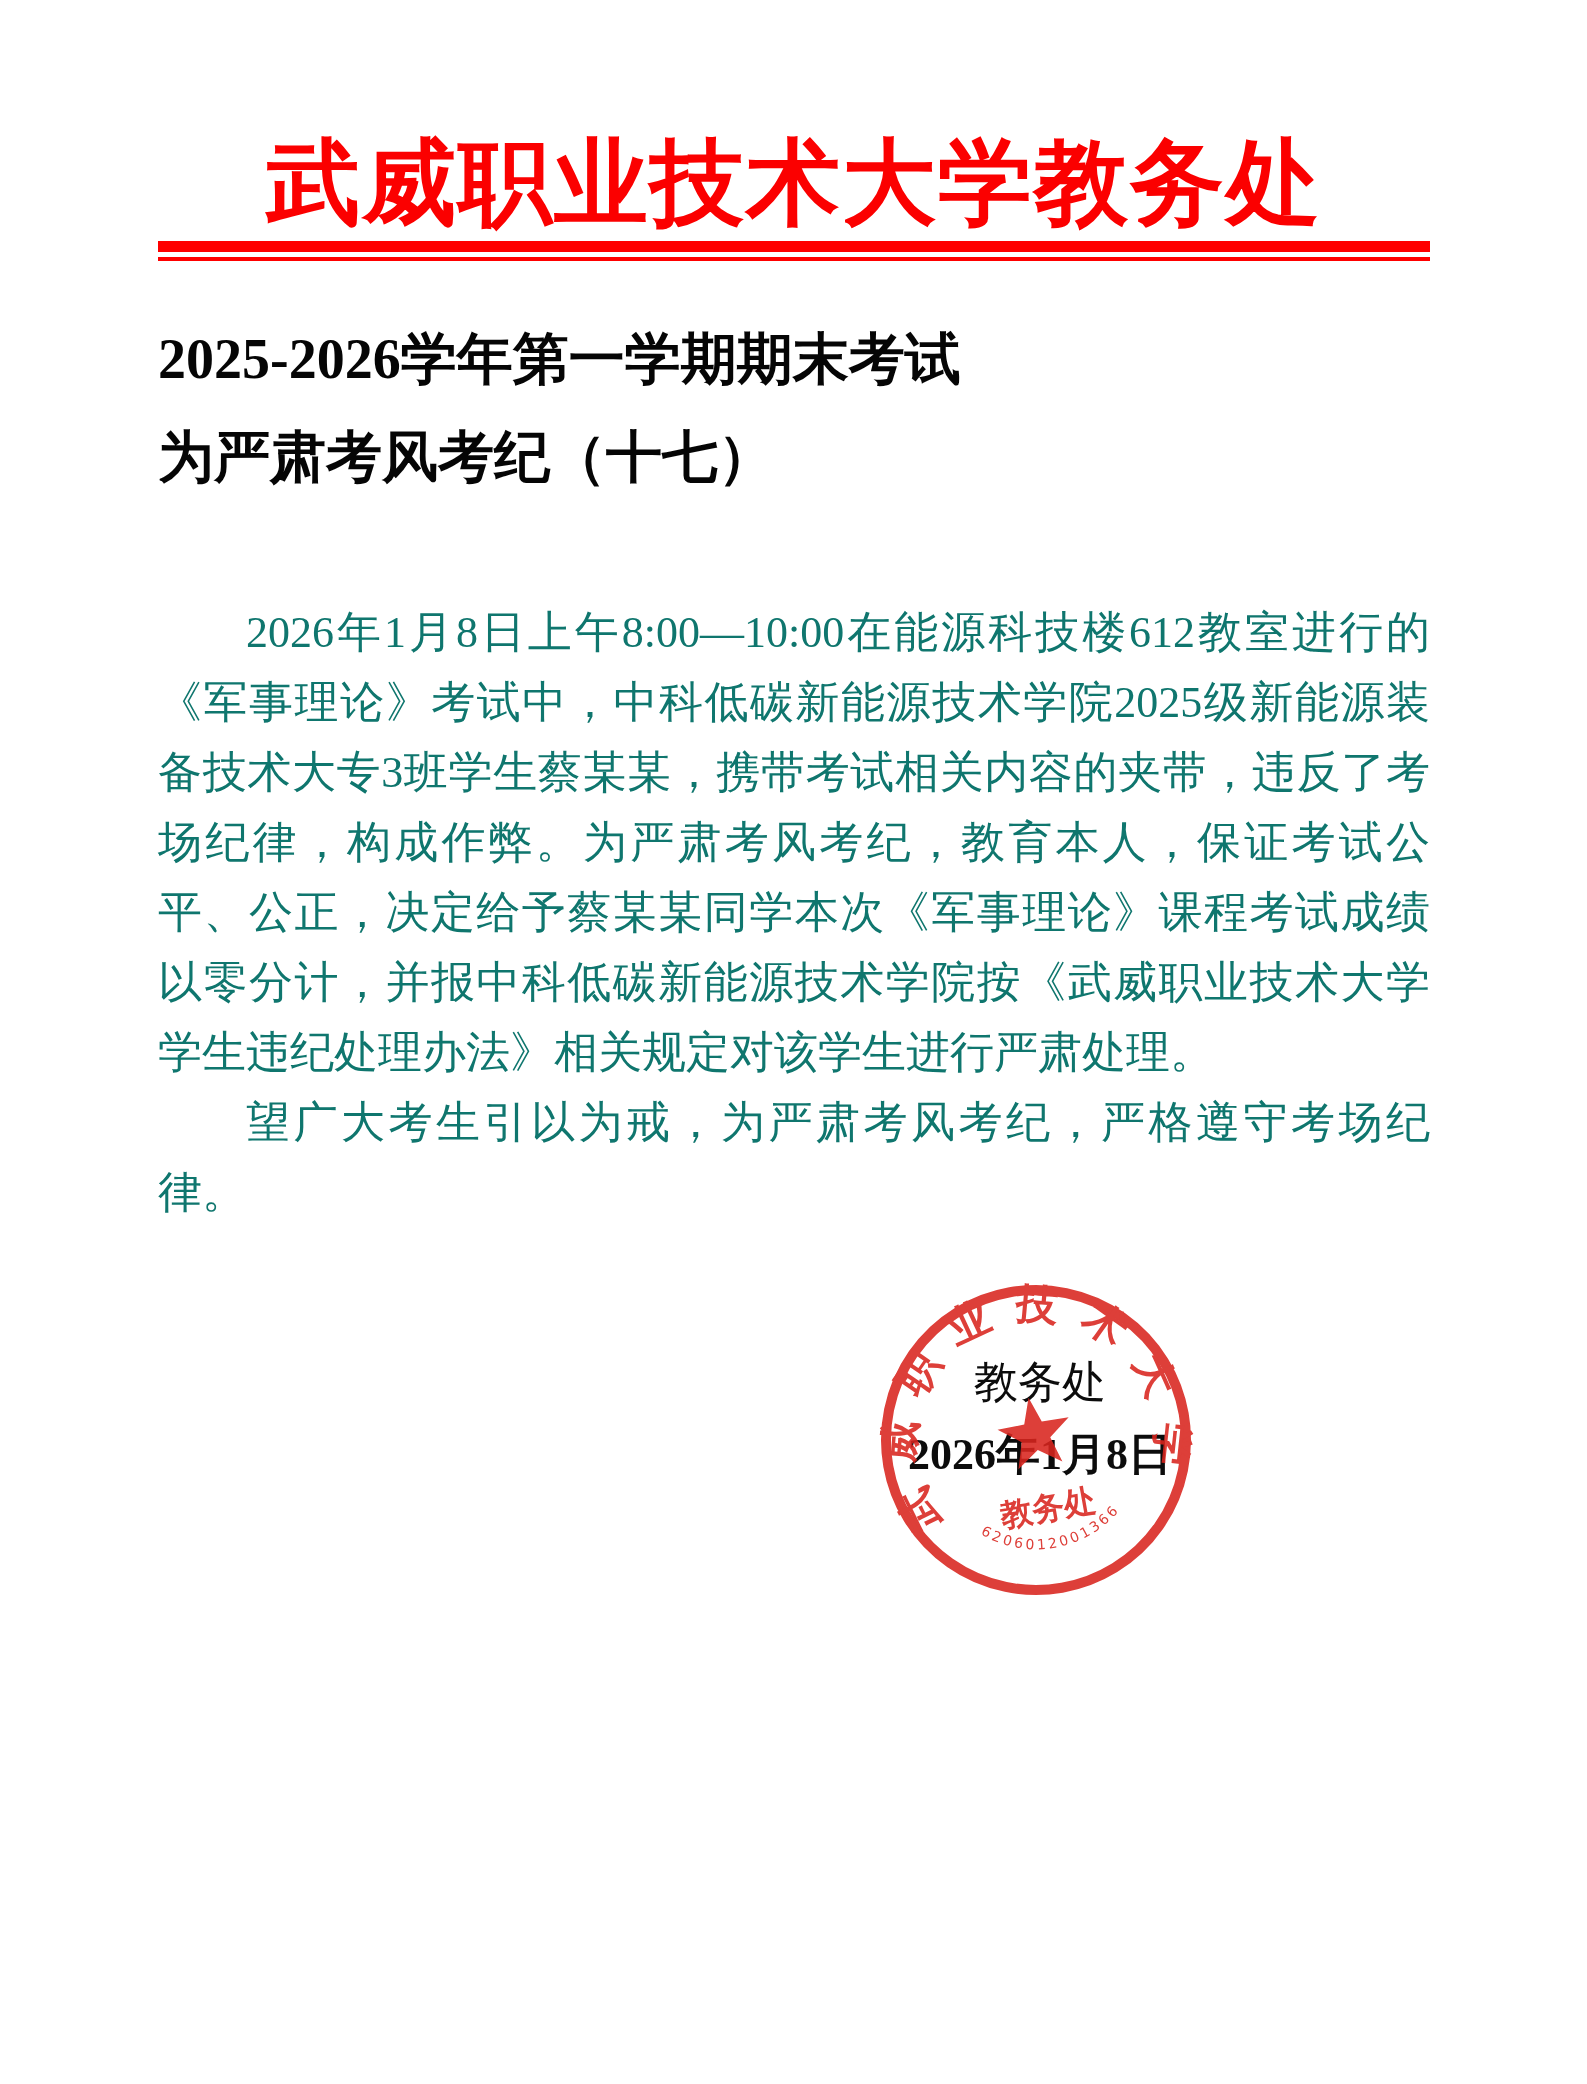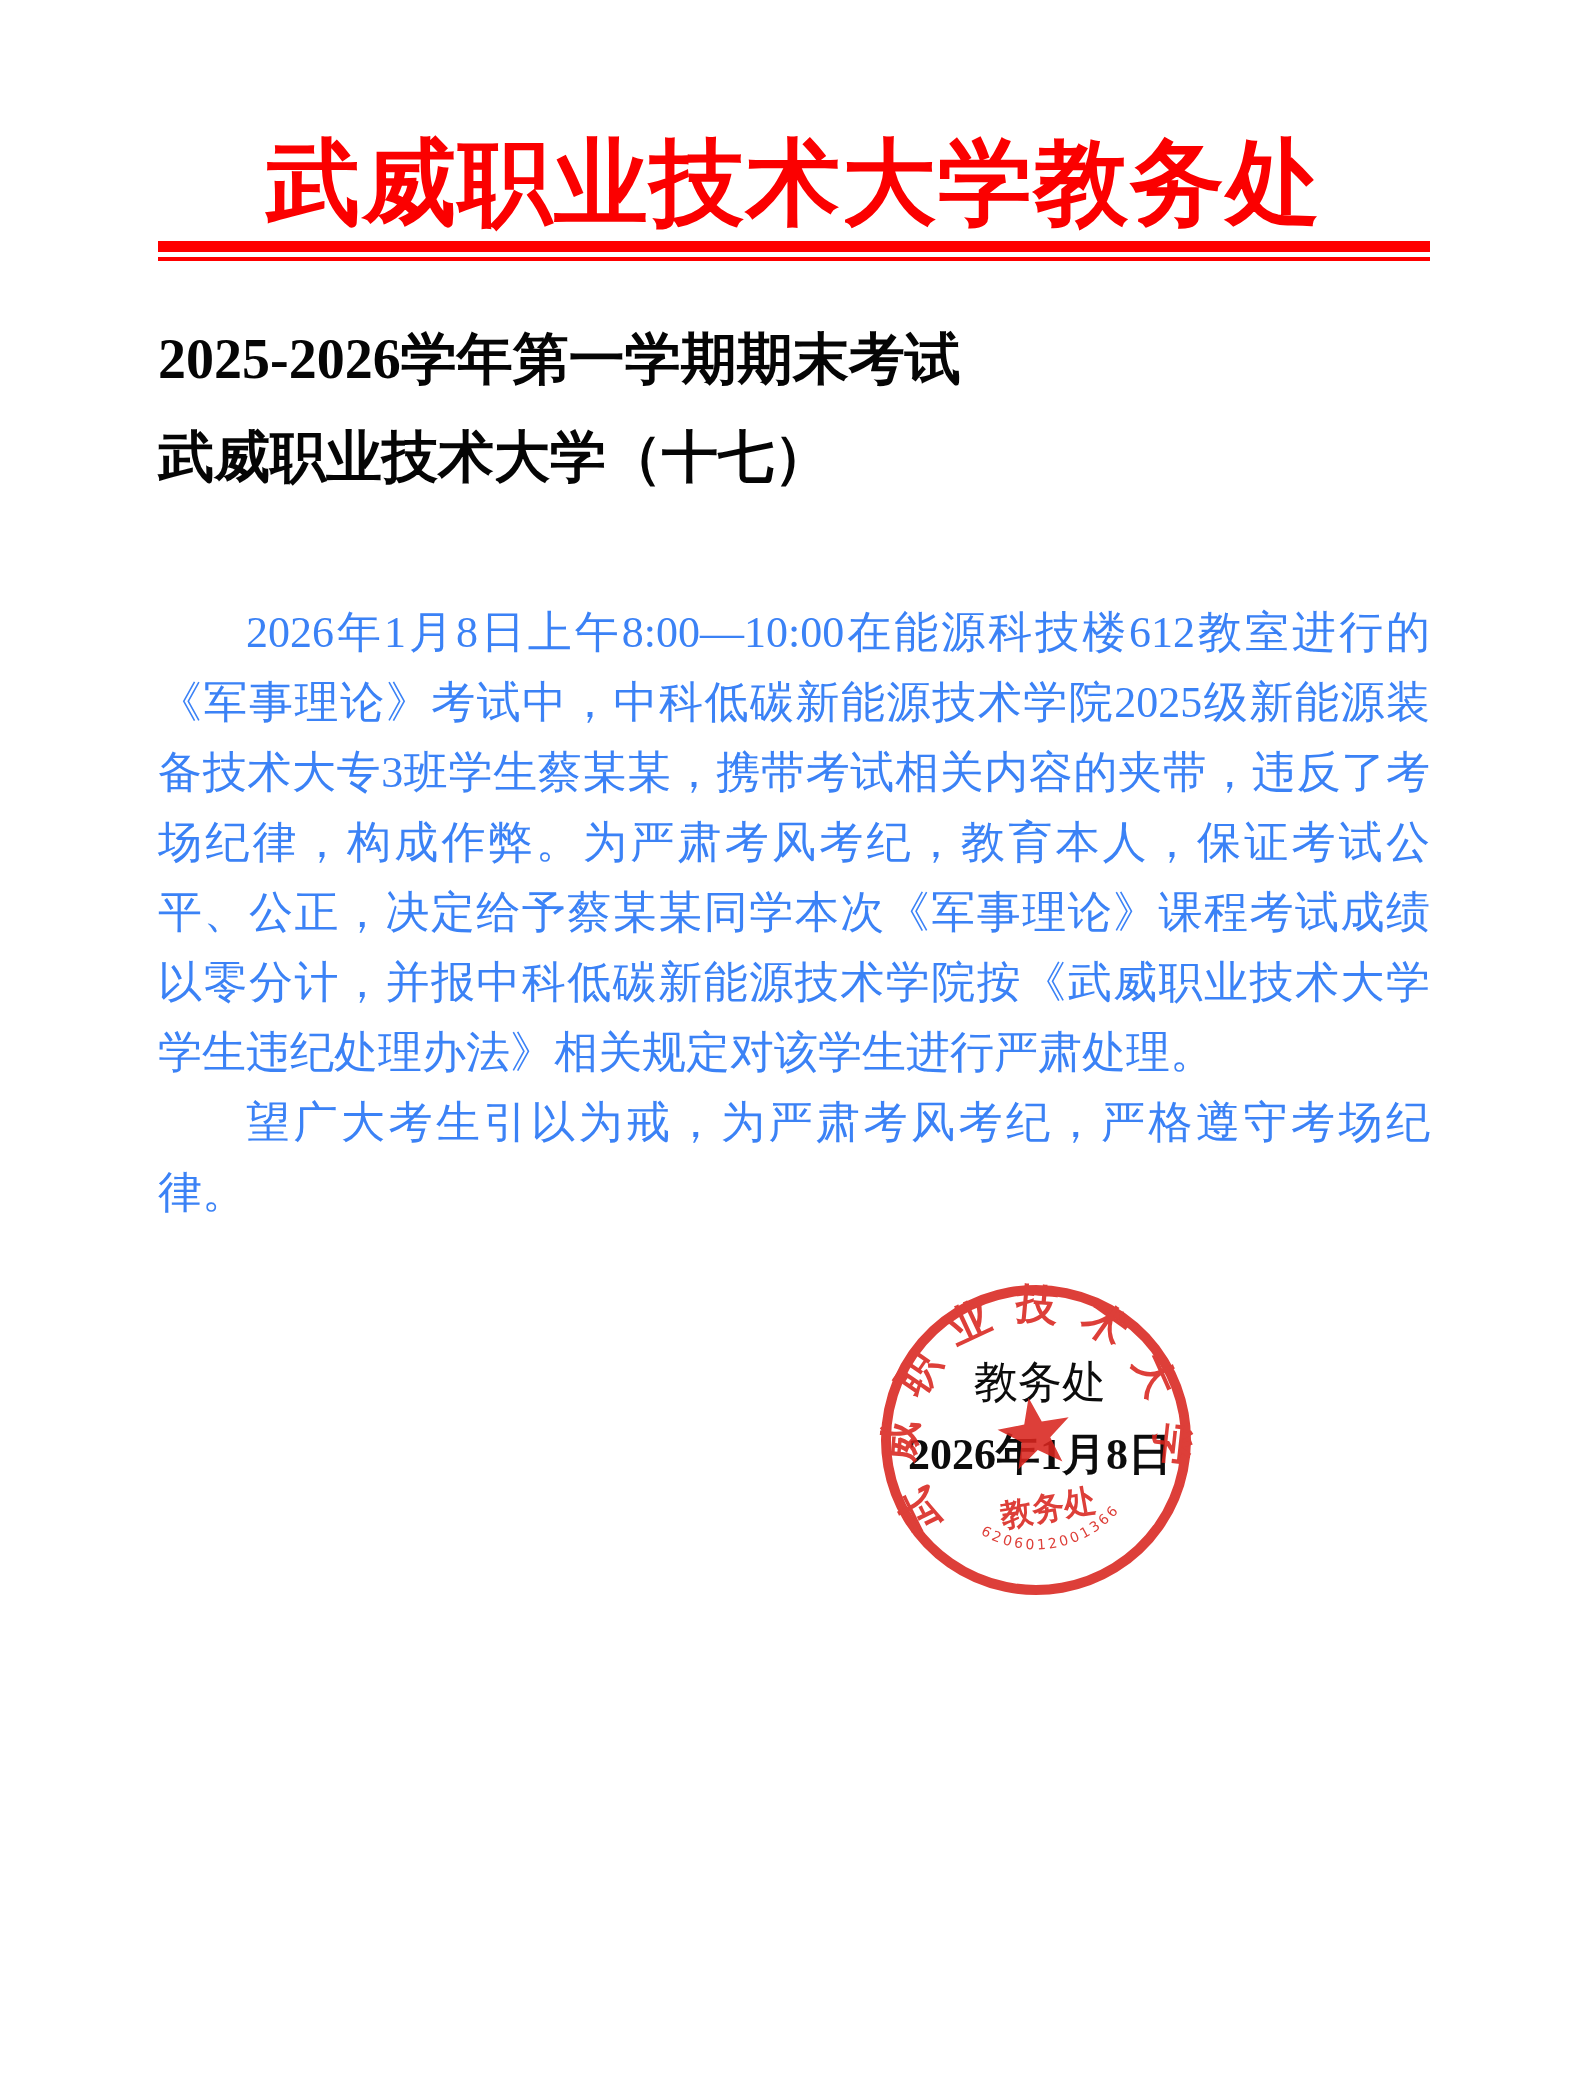--- a/index.html
+++ b/index.html
@@ -43,21 +43,21 @@
   }
   .doc-title-1 { top: 326px; }
   .doc-title-2 { top: 424px; }
   
   .body-text {
     position: absolute;
     top: 598px; left: 158px; width: 1272px;
     font-size: 44px;
     line-height: 70px;
     text-align: justify;
-    color: #3b82f6;
+    color: #0f766e;
   }
   .body-text p { margin: 0; text-indent: 2em; }
   
   .sig-block {
     position: absolute;
     left: 875px; width: 330px;
     text-align: center;
     font-size: 44px;
     line-height: 70px;
     color: #0c0c0c;
@@ -78,21 +78,21 @@
 </head>
 <body>
 
 <div class="page">
 
   <div class="header-title">武威职业技术大学教务处</div>
   <div class="rule rule-top-thick"></div>
   <div class="rule rule-top-thin"></div>
 
   <div class="doc-title doc-title-1">2025-2026学年第一学期期末考试</div>
-  <div class="doc-title doc-title-2">武威职业技术大学（十七）</div>
+  <div class="doc-title doc-title-2">为严肃考风考纪（十七）</div>
 
   <div class="body-text">
     <p>2026年1月8日上午8:00—10:00在能源科技楼612教室进行的《军事理论》考试中，中科低碳新能源技术学院2025级新能源装备技术大专3班学生蔡某某，携带考试相关内容的夹带，违反了考场纪律，构成作弊。为严肃考风考纪，教育本人，保证考试公平、公正，决定给予蔡某某同学本次《军事理论》课程考试成绩以零分计，并报中科低碳新能源技术学院按《武威职业技术大学学生违纪处理办法》相关规定对该学生进行严肃处理。</p>
     <p>望广大考生引以为戒，为严肃考风考纪，严格遵守考场纪律。</p>
   </div>
 
   <div class="sig-block sig-name">教务处</div>
   <div class="sig-block sig-date">2026年1月8日</div>
 
   <svg class="seal" viewBox="0 0 320 320" xmlns="http://www.w3.org/2000/svg">

